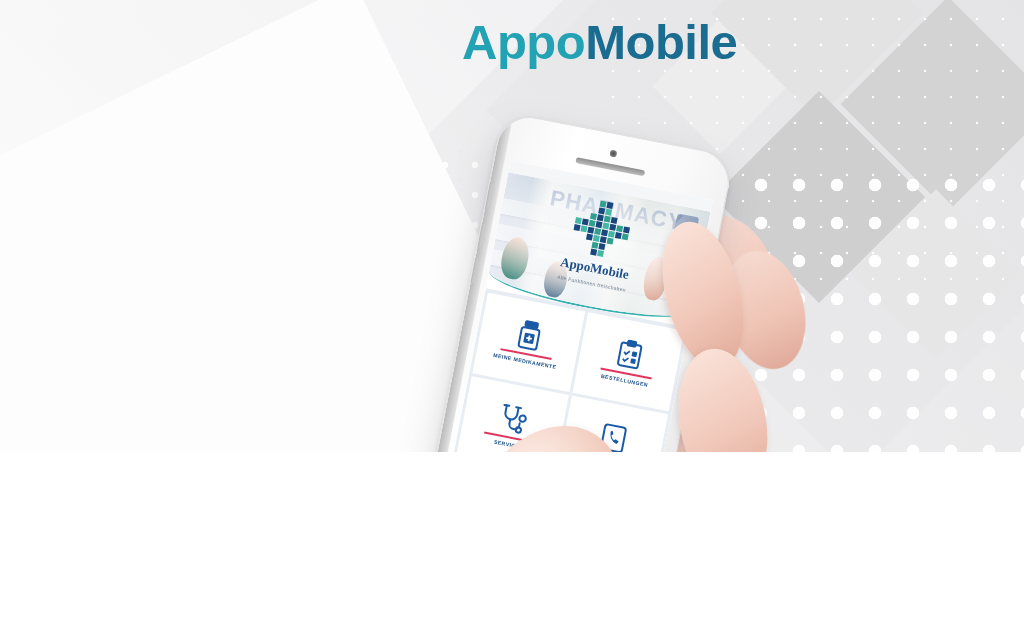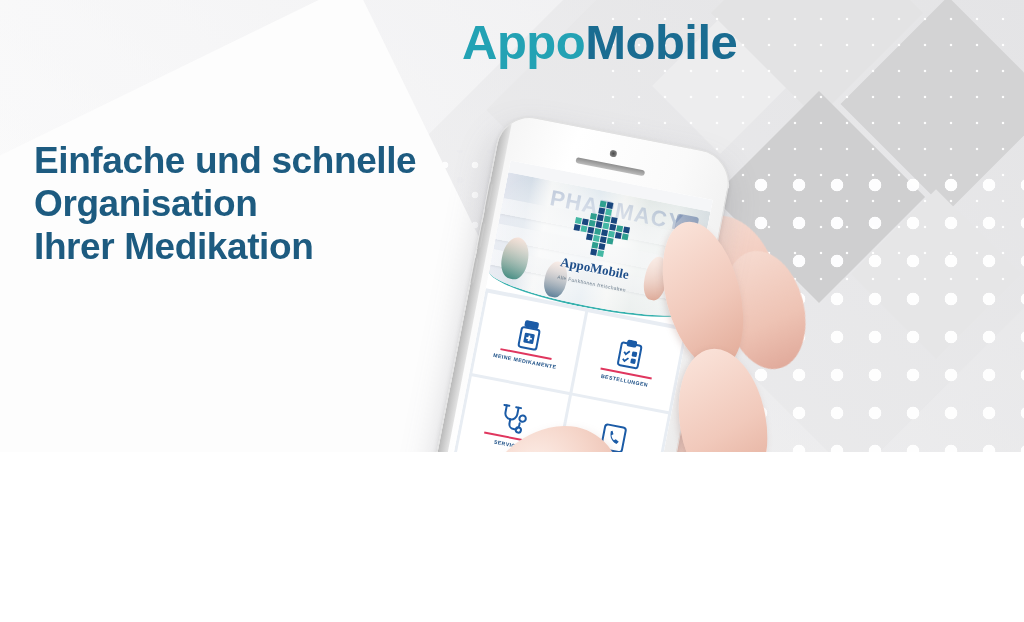--- a/index.html
+++ b/index.html
@@ -337,23 +337,20 @@
     <div class="dots-left"></div>
     <div class="dots-small"></div>
     <div class="dots-big"></div>
     <div class="wedge-bl"></div>
   </div>
 
   <div id="brand">
     <span class="a">Appo</span><span class="b">Mobile</span>
   </div>
 
-  <h1 id="headline">Einfache und schnelle
-Organisation
-Ihrer Medikation</h1>
 
   <div id="composition">
 
     <div class="skin palm"></div>
     <div class="skin wrist"></div>
     <div class="skin knuckle"></div>
     <div class="skin thumb"></div>
     <div class="skin finger-top"></div>
     <div class="skin finger-top2"></div>
 

